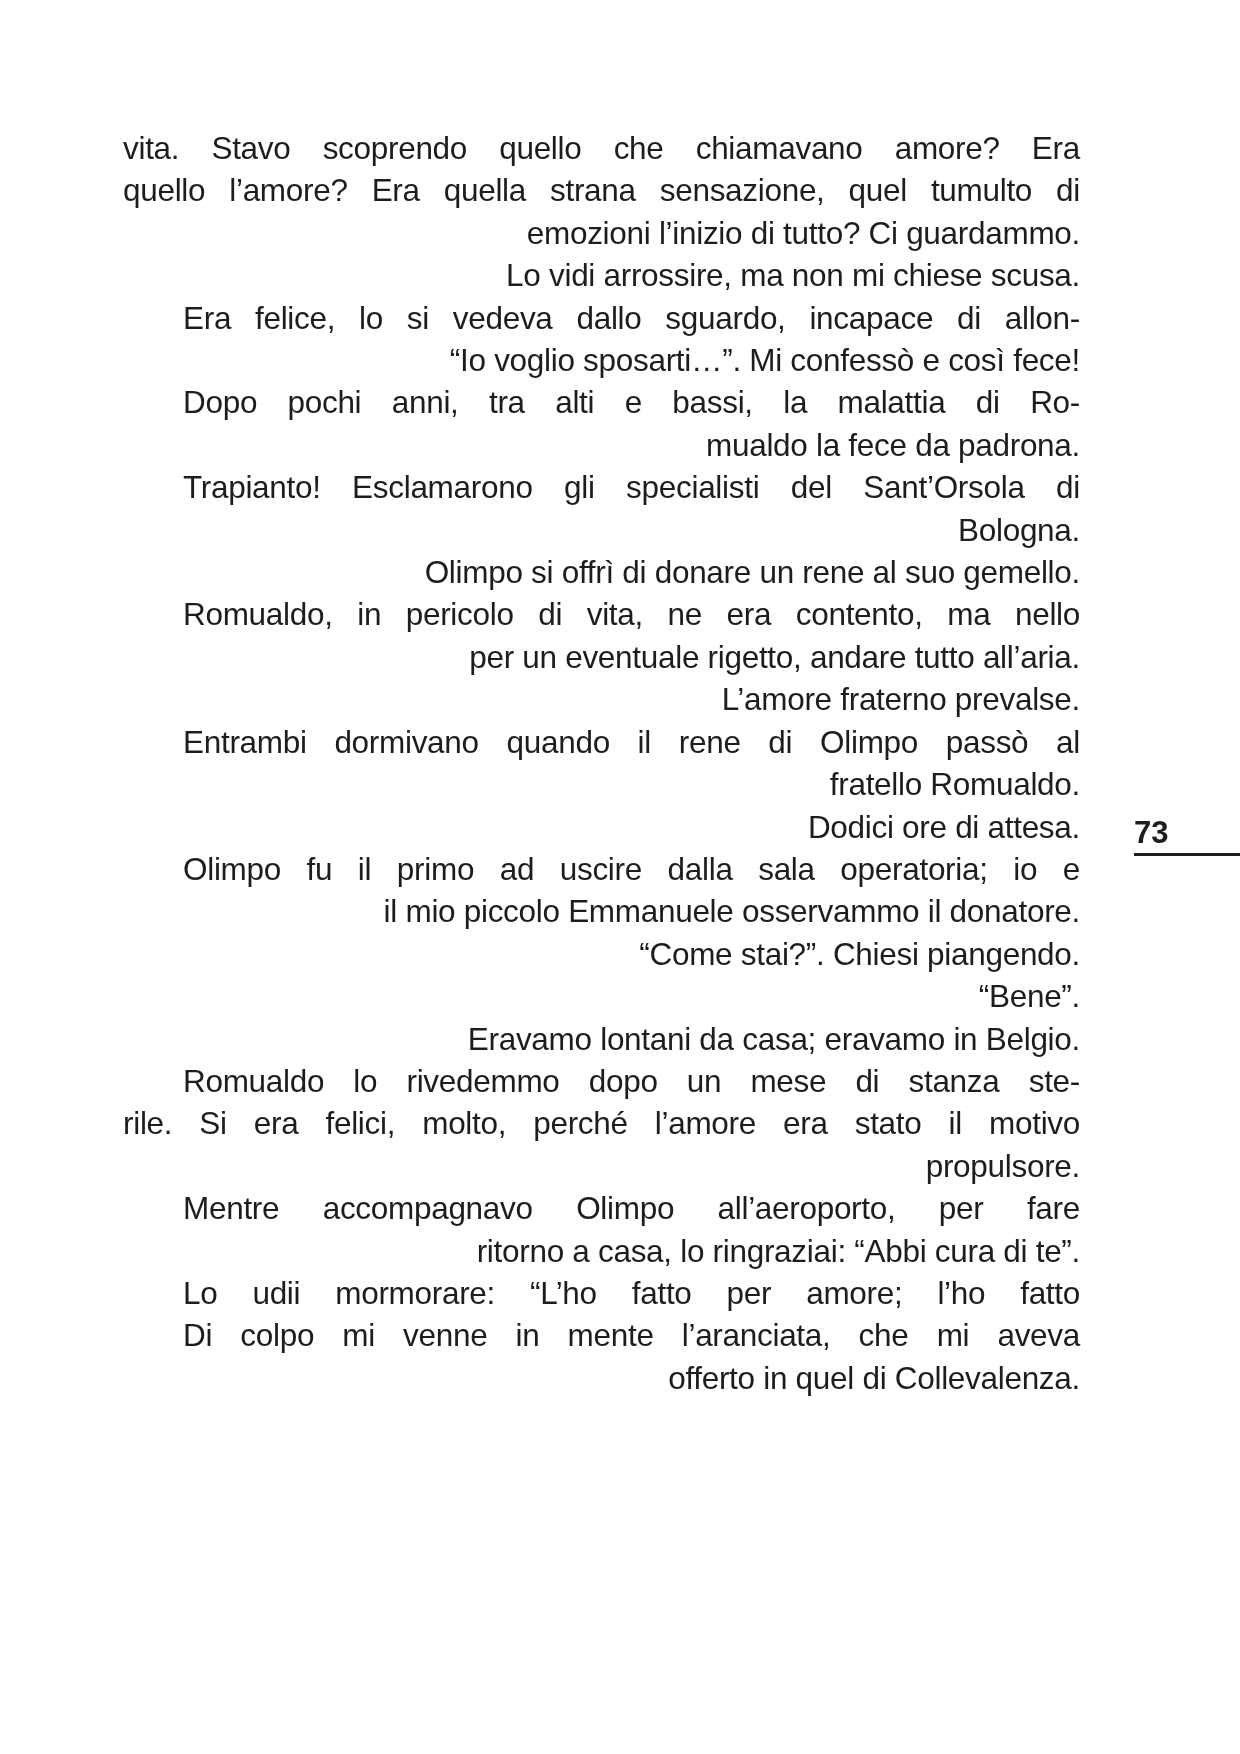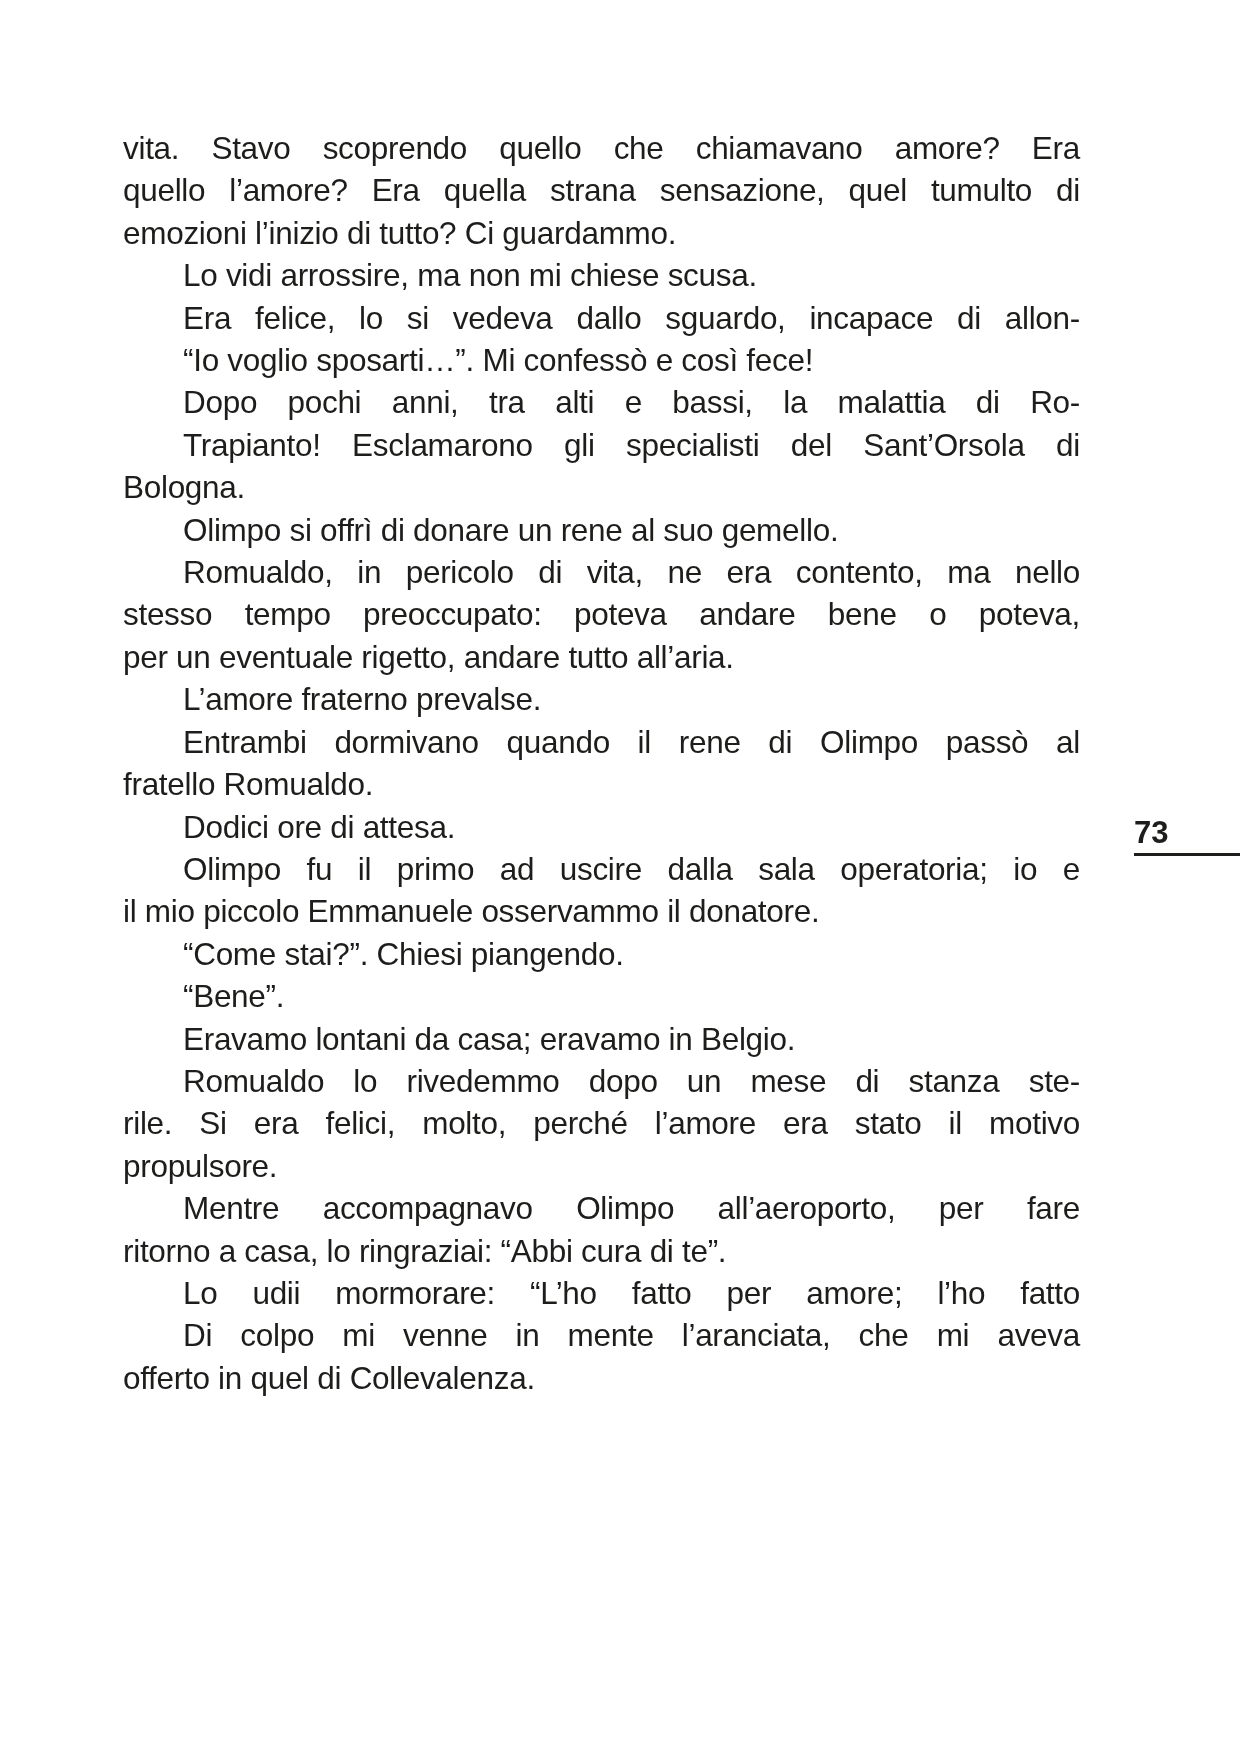--- a/index.html
+++ b/index.html
@@ -20,21 +20,21 @@
     top: 127px;
     width: 957px;
     color: #1d1d1b;
     font-family: "Liberation Sans", sans-serif;
     font-size: 31.5px;
     line-height: 42.4px;
     letter-spacing: -0.3px;
   }
   .line {
     min-height: 42.4px;
-    text-align: left;
+    text-align: right;
   }
   .line.j {
     text-align: justify;
     text-align-last: justify;
   }
   .line.indent {
     text-indent: 60px;
   }
   .folio {
     position: absolute;
@@ -60,25 +60,25 @@
 
 <div class="page">
   <div class="textblock" id="textblock">
       <div class="line j">vita. Stavo scoprendo quello che chiamavano amore? Era</div>
       <div class="line j">quello l’amore? Era quella strana sensazione, quel tumulto di</div>
       <div class="line">emozioni l’inizio di tutto? Ci guardammo.</div>
       <div class="line indent">Lo vidi arrossire, ma non mi chiese scusa.</div>
       <div class="line indent j">Era felice, lo si vedeva dallo sguardo, incapace di allon-</div>
       <div class="line indent">“Io voglio sposarti…”. Mi confessò e così fece!</div>
       <div class="line indent j">Dopo pochi anni, tra alti e bassi, la malattia di Ro-</div>
+      <div class="line">mualdo la fece da padrona.</div>
       <div class="line indent j">Trapianto! Esclamarono gli specialisti del Sant’Orsola di</div>
       <div class="line">Bologna.</div>
       <div class="line indent">Olimpo si offrì di donare un rene al suo gemello.</div>
       <div class="line indent j">Romualdo, in pericolo di vita, ne era contento, ma nello</div>
-      <div class="line j">stesso tempo preoccupato: poteva andare bene o poteva,</div>
       <div class="line">per un eventuale rigetto, andare tutto all’aria.</div>
       <div class="line indent">L’amore fraterno prevalse.</div>
       <div class="line indent j">Entrambi dormivano quando il rene di Olimpo passò al</div>
       <div class="line">fratello Romualdo.</div>
       <div class="line indent">Dodici ore di attesa.</div>
       <div class="line indent j">Olimpo fu il primo ad uscire dalla sala operatoria; io e</div>
       <div class="line">il mio piccolo Emmanuele osservammo il donatore.</div>
       <div class="line indent">“Come stai?”. Chiesi piangendo.</div>
       <div class="line indent">“Bene”.</div>
       <div class="line indent">Eravamo lontani da casa; eravamo in Belgio.</div>

